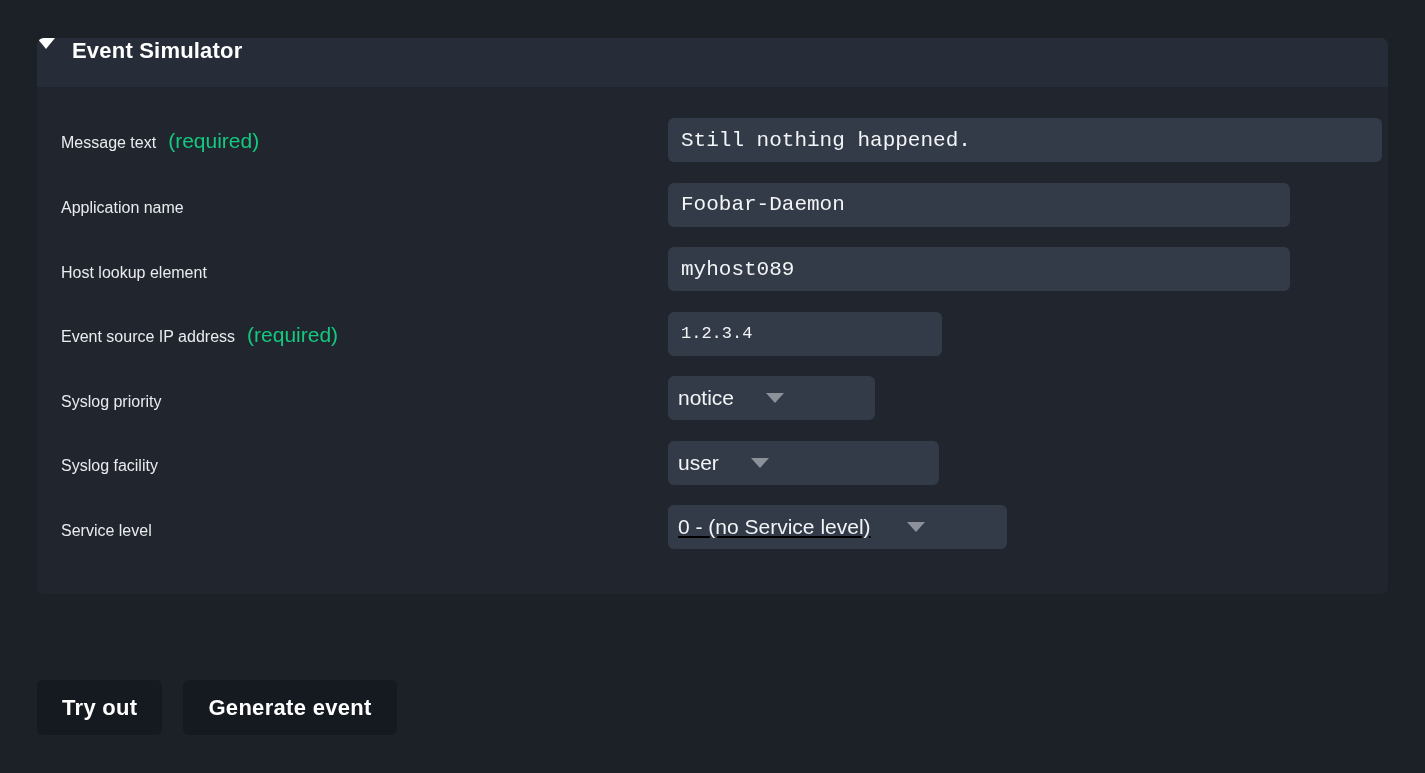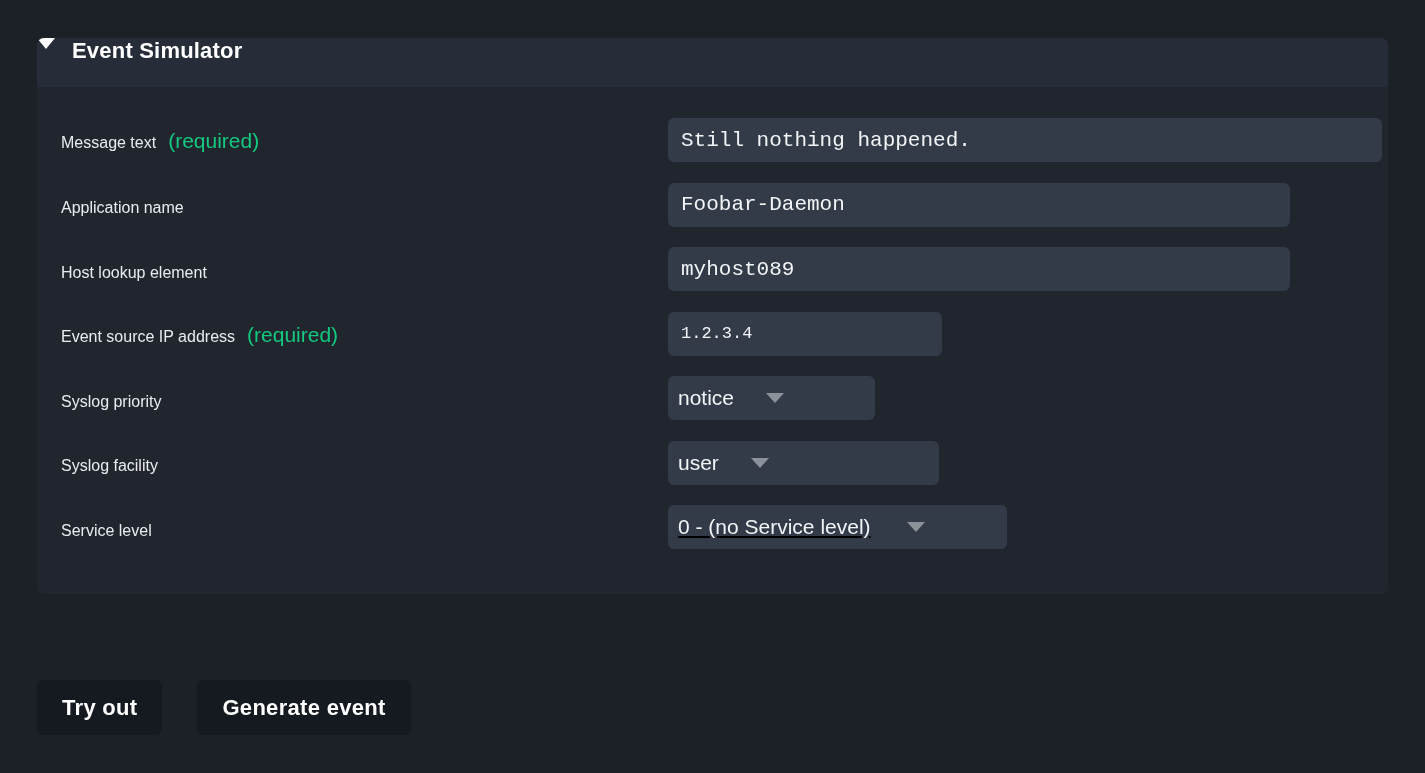--- a/index.html
+++ b/index.html
@@ -166,21 +166,21 @@
   .sel-site     { width: 620px; }
   .sel-site .caret { margin-left: 42px; }
   .sel-service .caret { margin-left: 36px; }
 
   
   .button-bar {
     position: absolute;
     left: 37px;
     top: 680px;
     display: flex;
-    gap: 35px;
+    gap: 21px;
   }
 
   .btn {
     background: #151a21;
     border: none;
     border-radius: 6px;
     color: #ffffff;
     font-family: "Liberation Sans", sans-serif;
     font-size: 22px;
     font-weight: bold;

